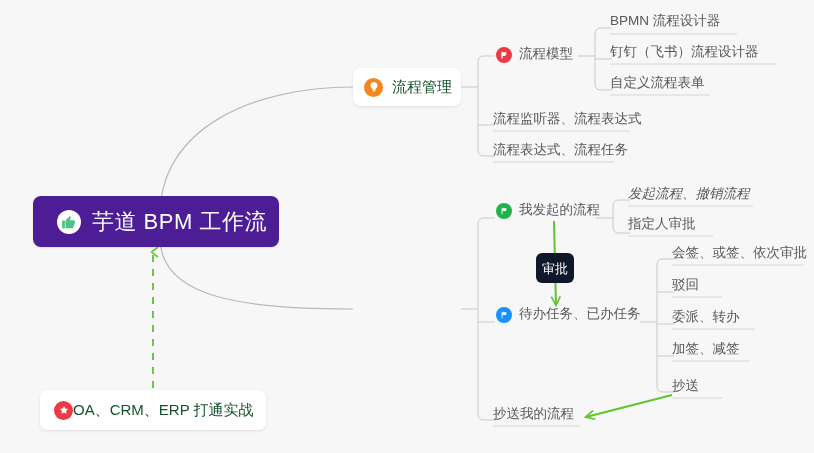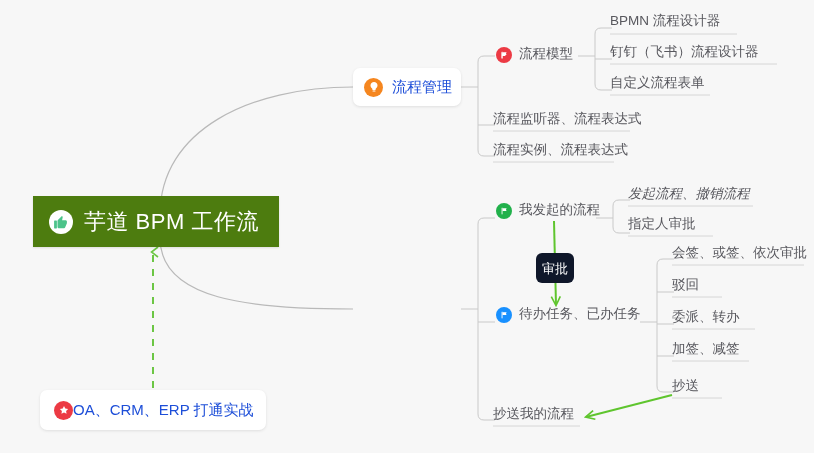--- a/index.html
+++ b/index.html
@@ -25,26 +25,26 @@
     pointer-events: none;
   }
 
   
   .root-node {
     position: absolute;
     left: 33px;
     top: 196px;
     width: 246px;
     height: 51px;
-    background: #4d7c0f;
-    border-radius: 0;
+    background: #4c1d95;
+    border-radius: 8px;
     display: flex;
     align-items: center;
     box-sizing: border-box;
-    padding-left: 16px;
+    padding-left: 24px;
     box-shadow: 0 1px 2px rgba(0,0,0,0.10);
     z-index: 6;
   }
   .root-label {
     color: #ffffff;
     font-size: 22px;
     letter-spacing: 0.5px;
     margin-left: 11px;
     white-space: nowrap;
   }
@@ -54,21 +54,21 @@
     position: absolute;
     background: #ffffff;
     border-radius: 7px;
     display: flex;
     align-items: center;
     box-sizing: border-box;
     box-shadow: 0 1px 3px rgba(0,0,0,0.10);
     z-index: 5;
   }
   .card-label {
-    color: #1d4ed8;
+    color: #14532d;
     white-space: nowrap;
   }
 
   #node-process-mgmt {
     left: 353px; top: 68px;
     width: 108px; height: 38px;
     padding-left: 11px;
   }
   #node-approval-center {
     left: 353px; top: 290px;
@@ -266,21 +266,21 @@
     <span class="tn-label">钉钉（飞书）流程设计器</span>
   </div>
   <div class="text-node" style="left:610px; top:76px;">
     <span class="tn-label">自定义流程表单</span>
   </div>
 
   <div class="text-node" style="left:493px; top:112px;">
     <span class="tn-label">流程监听器、流程表达式</span>
   </div>
   <div class="text-node" style="left:493px; top:143px;">
-    <span class="tn-label">流程实例、流程表达式</span>
+    <span class="tn-label">流程表达式、流程任务</span>
   </div>
 
 
   <div class="text-node" style="left:496px; top:203px;">
     <span class="icon-circle flag-icon" style="background:#21b14b">
       <svg width="10" height="10" viewBox="0 0 10 10">
         <rect fill="#ffffff" x="2.6" y="1.5" width="0.9" height="7" rx="0.45"></rect>
         <path fill="#ffffff" d="M3.5 2.3h3.8c.2 0 .3.2.2.4l-.6 1 .6 1c.1.2 0 .4-.2.4H3.5z"></path>
       </svg>
     </span>

